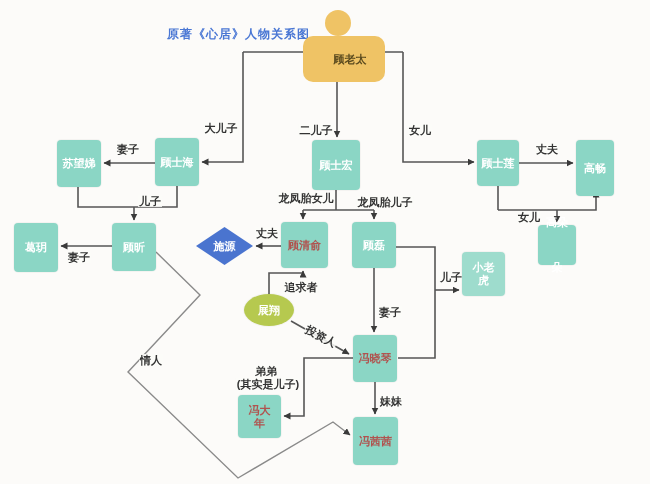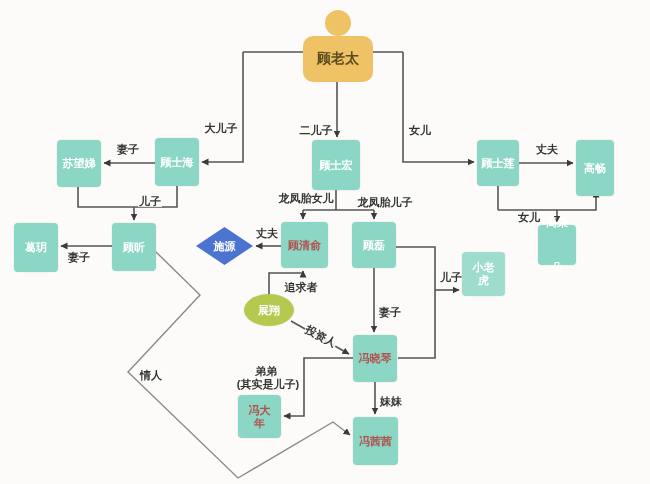--- a/index.html
+++ b/index.html
@@ -7,28 +7,29 @@
   .stage{position:relative;width:650px;height:484px;background:#fcfbf9;overflow:hidden;}
   .title{position:absolute;left:167px;top:26px;font-size:12px;font-weight:bold;letter-spacing:1px;}
   svg.edges{position:absolute;left:0;top:0;width:650px;height:484px;}
   .node{position:absolute;display:flex;flex-direction:column;align-items:center;justify-content:center;
         font-size:11px;font-weight:bold;line-height:13px;text-align:left;border-radius:4px;
         box-shadow:0 0 0 1px rgba(0,0,0,0.03);}
   .node.diamond{clip-path:polygon(50% 0,100% 50%,50% 100%,0 50%);border-radius:0;box-shadow:none;}
   .node.ellipse{border-radius:50%;}
   .person-head{position:absolute;border-radius:50%;}
   .person-body{position:absolute;display:flex;align-items:center;justify-content:center;
-        font-size:14px;font-weight:bold;border-radius:10px;}
+        font-size:11px;font-weight:bold;border-radius:10px;padding-left:12px;}
   .edge-label{position:absolute;transform:translate(-50%,-50%);font-size:11px;font-weight:600;
         color:#333;white-space:nowrap;background:rgba(252,251,249,0.85);padding:0 1px;line-height:12px;}
 </style>
 </head>
 <body>
 
 <div class="stage">
+  <div class="title" id="title" style="color: rgb(74, 119, 212);">原著《心居》人物关系图</div>
   <svg class="edges" id="edgeLayer" xmlns="http://www.w3.org/2000/svg">
     <defs>
       <marker id="arrow" markerWidth="8" markerHeight="8" refX="6.5" refY="3.5" orient="auto" markerUnits="userSpaceOnUse">
         <path d="M0,0 L7,3.5 L0,7 Z" fill="#3a3a3a"></path>
       </marker>
     </defs>
     <g id="edgeGroup">
         <polyline points="243,52 403,52" fill="none" stroke="#565656" stroke-width="1.6"></polyline>
         <polyline points="243,52 243,162 202,162" fill="none" stroke="#565656" stroke-width="1.6" marker-end="url(#arrow)"></polyline>
         <polyline points="337,82 337,137" fill="none" stroke="#565656" stroke-width="1.6" marker-end="url(#arrow)"></polyline>
@@ -68,21 +69,21 @@
       <div class="edge-label" style="left: 385px; top: 202px; color: rgb(51, 51, 51); text-align: center;">龙凤胎儿子</div>
       <div class="edge-label" style="left: 79px; top: 257px; color: rgb(51, 51, 51);">妻子</div>
       <div class="edge-label" style="left: 267px; top: 233px; color: rgb(51, 51, 51);">丈夫</div>
       <div class="edge-label" style="left: 301px; top: 287px; color: rgb(51, 51, 51);">追求者</div>
       <div class="edge-label" style="left: 321px; top: 336px; color: rgb(51, 51, 51); transform: translate(-50%, -50%) rotate(28deg);">投资人</div>
       <div class="edge-label" style="left: 390px; top: 312px; color: rgb(51, 51, 51);">妻子</div>
       <div class="edge-label" style="left: 451px; top: 277px; color: rgb(51, 51, 51);">儿子</div>
       <div class="edge-label" style="left: 391px; top: 401px; color: rgb(51, 51, 51);">妹妹</div>
       <div class="edge-label" style="left: 266px; top: 371px; color: rgb(51, 51, 51);">弟弟</div>
       <div class="edge-label" style="left: 268px; top: 384px; color: rgb(51, 51, 51);">(其实是儿子)</div>
-      <div class="edge-label" style="left: 151px; top: 375px; color: rgb(51, 51, 51);">情人</div>
+      <div class="edge-label" style="left: 151px; top: 360px; color: rgb(51, 51, 51);">情人</div>
     </div>
   <div id="nodeLayer">
       <div class="person-head" style="left: 325px; top: 10px; width: 26px; height: 26px; background: rgb(239, 195, 101);"></div>
       <div class="person-body" style="left: 303px; top: 36px; width: 70px; height: 46px; background: rgb(239, 195, 101); color: rgb(90, 74, 30);">顾老太</div>
       <div class="node rect" style="left: 57px; top: 140px; width: 44px; height: 47px; background: rgb(139, 214, 197); color: rgb(255, 255, 255);">苏望娣</div>
       <div class="node rect" style="left: 155px; top: 138px; width: 44px; height: 48px; background: rgb(139, 214, 197); color: rgb(255, 255, 255);">顾士海</div>
       <div class="node rect" style="left: 312px; top: 140px; width: 48px; height: 50px; background: rgb(139, 214, 197); color: rgb(255, 255, 255);">顾士宏</div>
       <div class="node rect" style="left: 477px; top: 140px; width: 42px; height: 46px; background: rgb(139, 214, 197); color: rgb(255, 255, 255);">顾士莲</div>
       <div class="node rect" style="left: 576px; top: 140px; width: 38px; height: 56px; background: rgb(139, 214, 197); color: rgb(255, 255, 255);">高畅</div>
       <div class="node rect" style="left: 538px; top: 225px; width: 38px; height: 40px; background: rgb(139, 214, 197); color: rgb(255, 255, 255); gap: 32px;">

